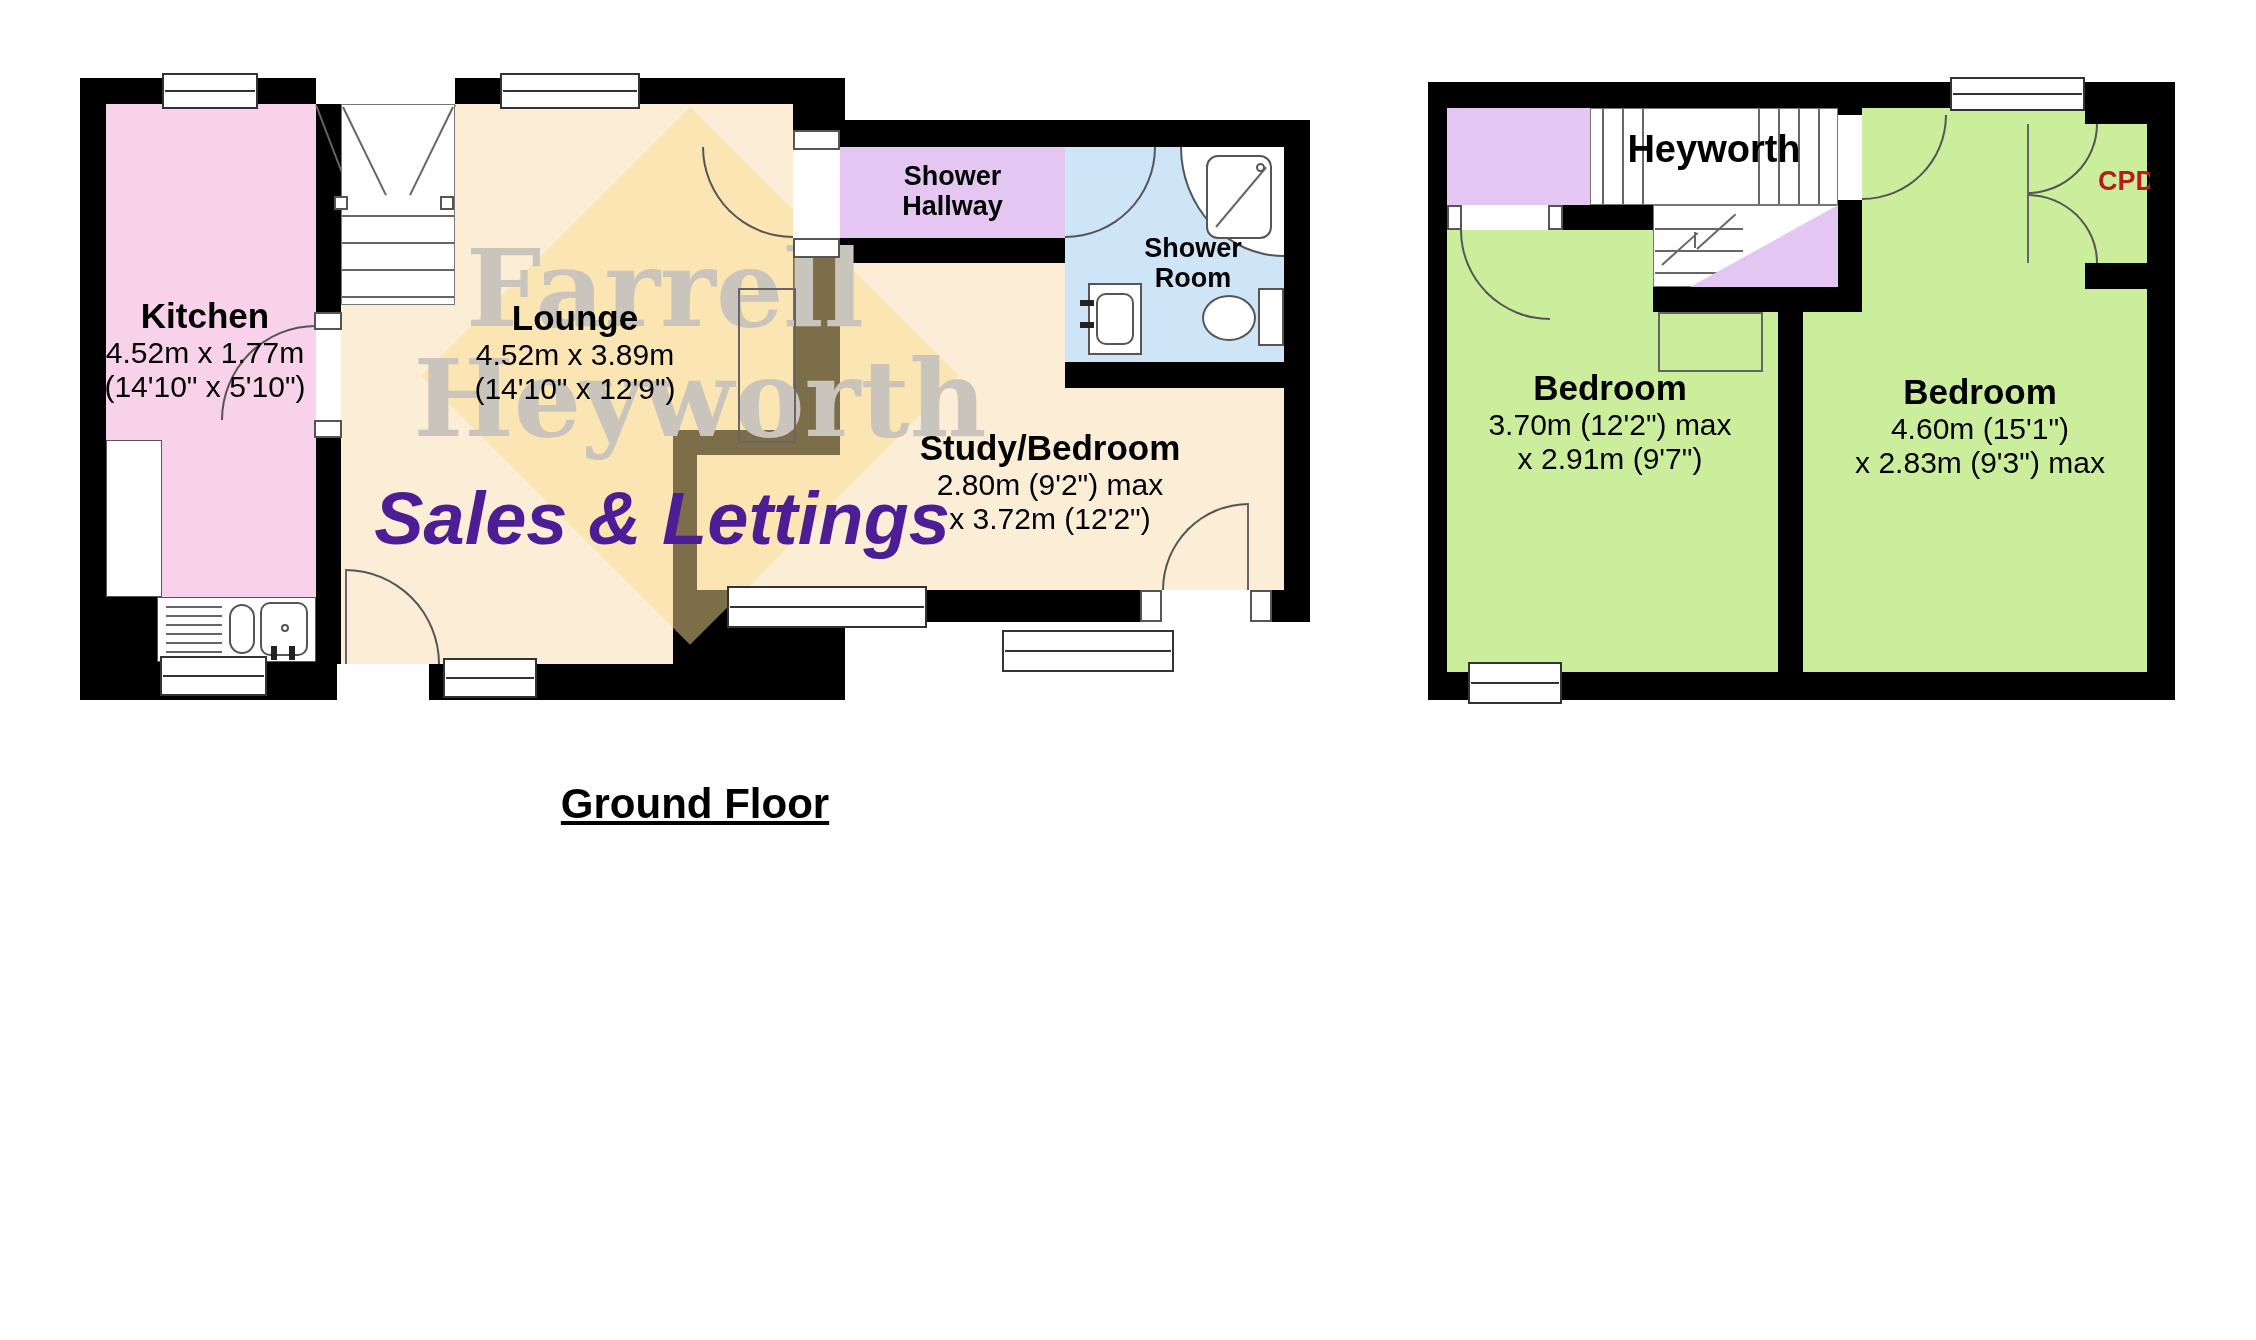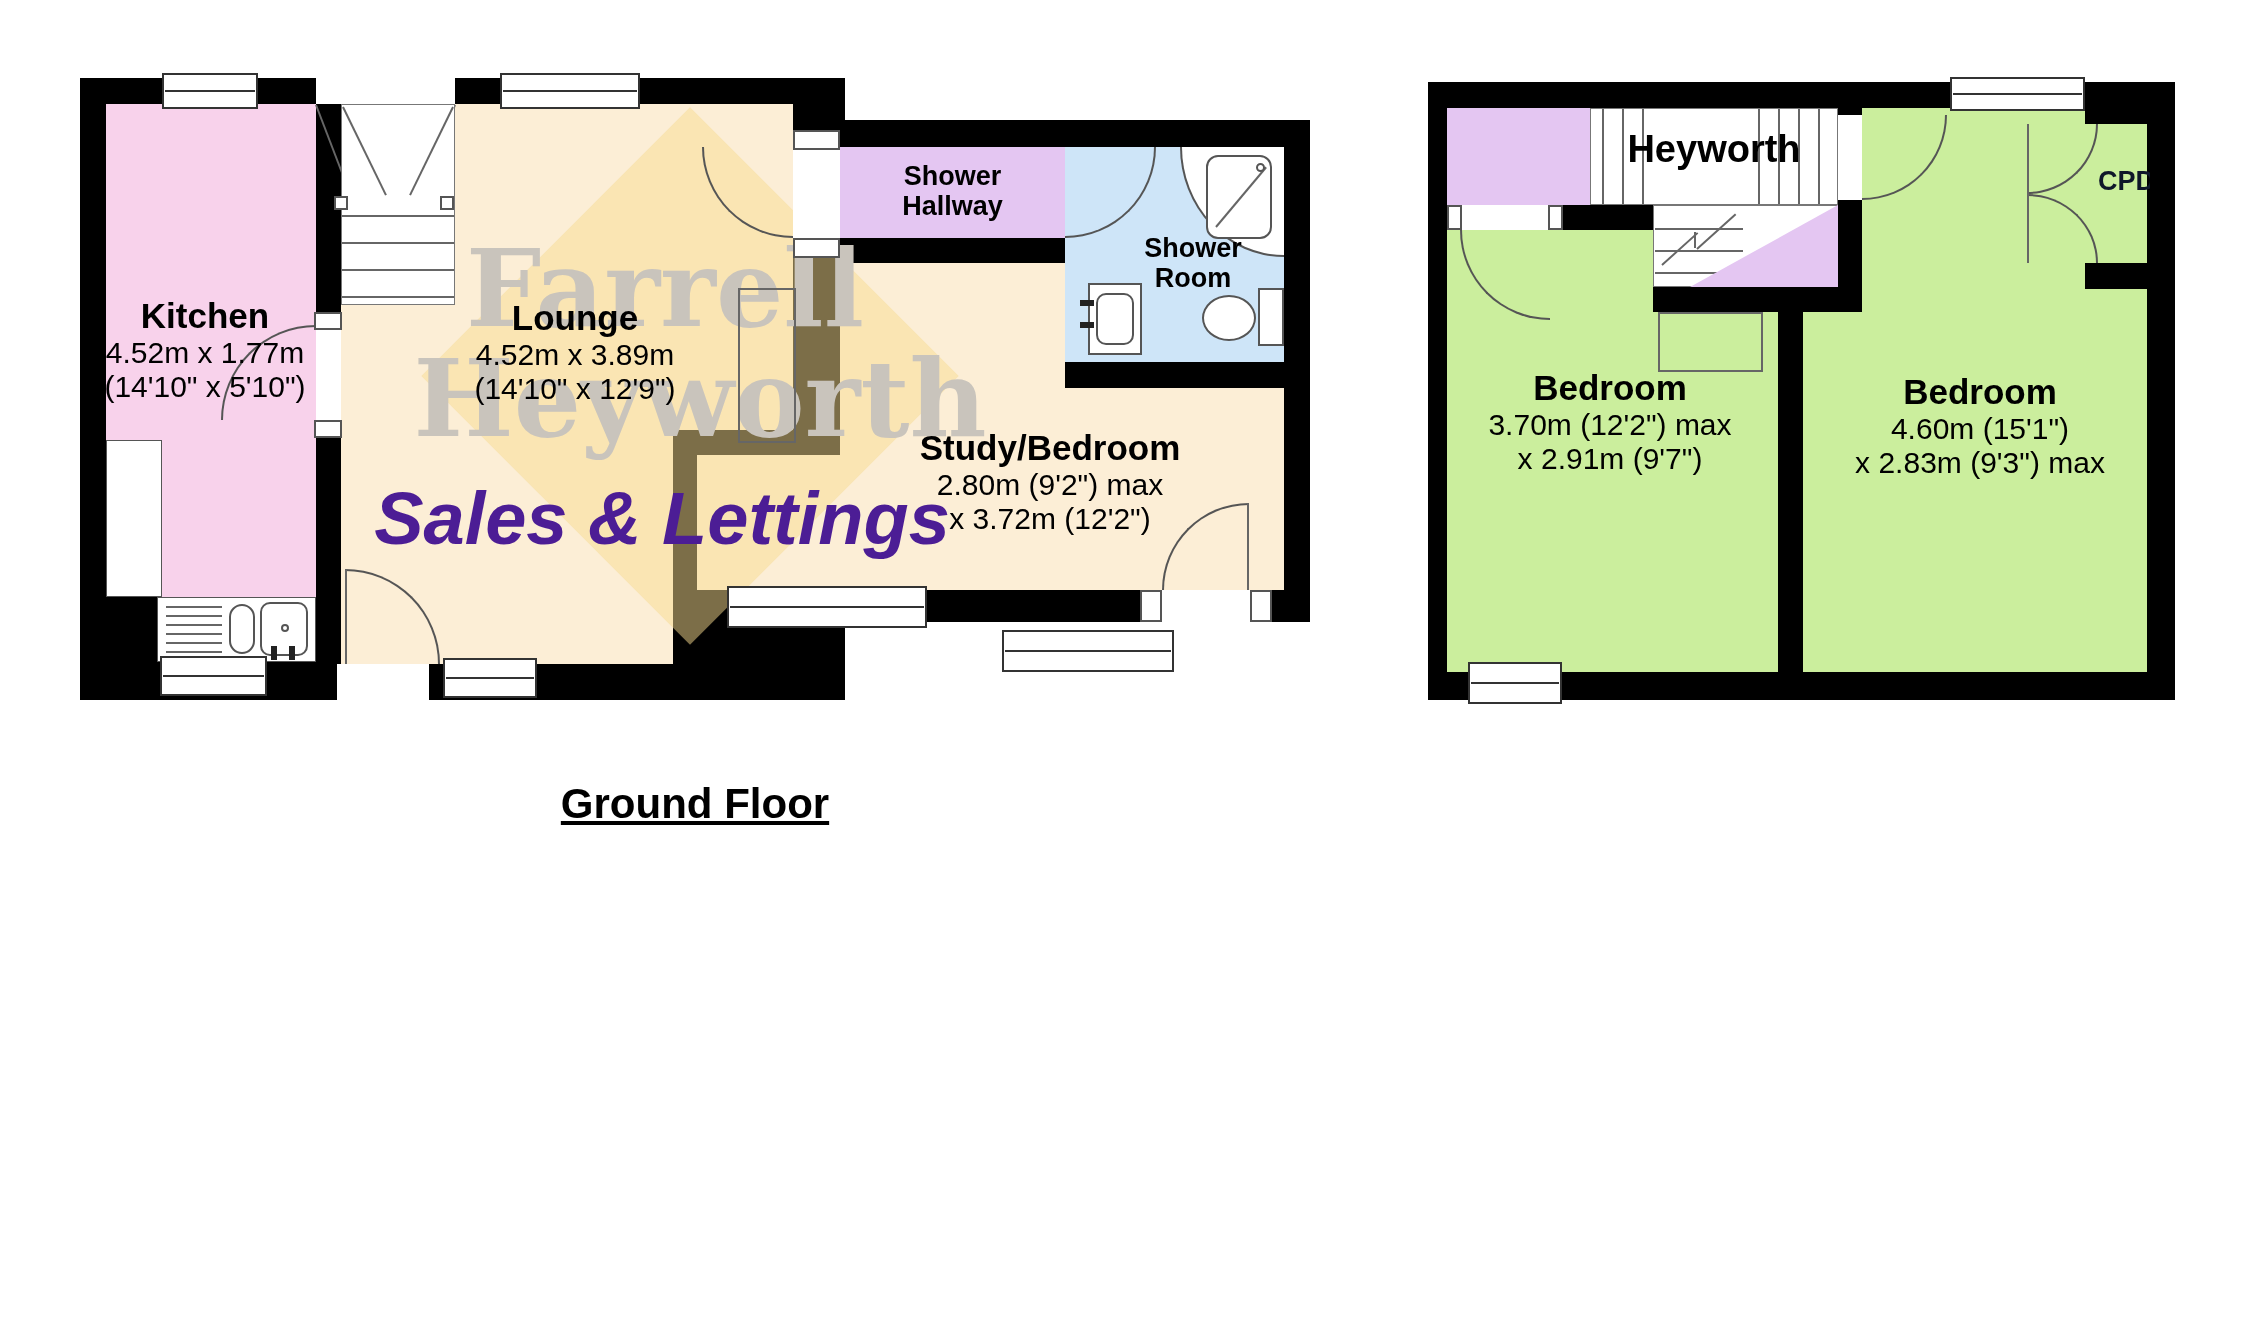--- a/index.html
+++ b/index.html
@@ -22,21 +22,21 @@
   .stairbox{position:absolute;background:#fff;border:1px solid #777;box-sizing:border-box;}
   .lbl{position:absolute;text-align:center;color:#000;line-height:1.14;}
   .lbl .t1{font-weight:bold;font-size:35px;}
   .lbl .t2{font-size:30px;}
   .lbl.small .t1{font-size:27px;line-height:1.1;}
   .floor-title{position:absolute;text-align:center;font-weight:bold;font-size:42px;color:#000;}
   .wm-serif{position:absolute;text-align:center;font-family:"DejaVu Serif",serif;
             font-weight:bold;font-size:106px;line-height:1;}
   .wm-sans{position:absolute;text-align:center;font-weight:bold;font-size:74px;line-height:1;}
   .diamond{position:absolute;opacity:0.5;transform:rotate(45deg);}
-  .cpd{position:absolute;overflow:hidden;font-weight:bold;font-size:27px;color:#0f172a;white-space:nowrap;}
+  .cpd{position:absolute;overflow:hidden;font-weight:bold;font-size:27px;color:#b91c1c;white-space:nowrap;}
 </style>
 </head>
 <body>
 
 <div class="canvas">
 
   <div class="wall" style="left:80px;top:78px;width:765px;height:622px;"></div>
   <div class="wall" style="left:813px;top:120px;width:497px;height:502px;"></div>
 
   <div class="wall" style="left:1428px;top:82px;width:747px;height:618px;"></div>

